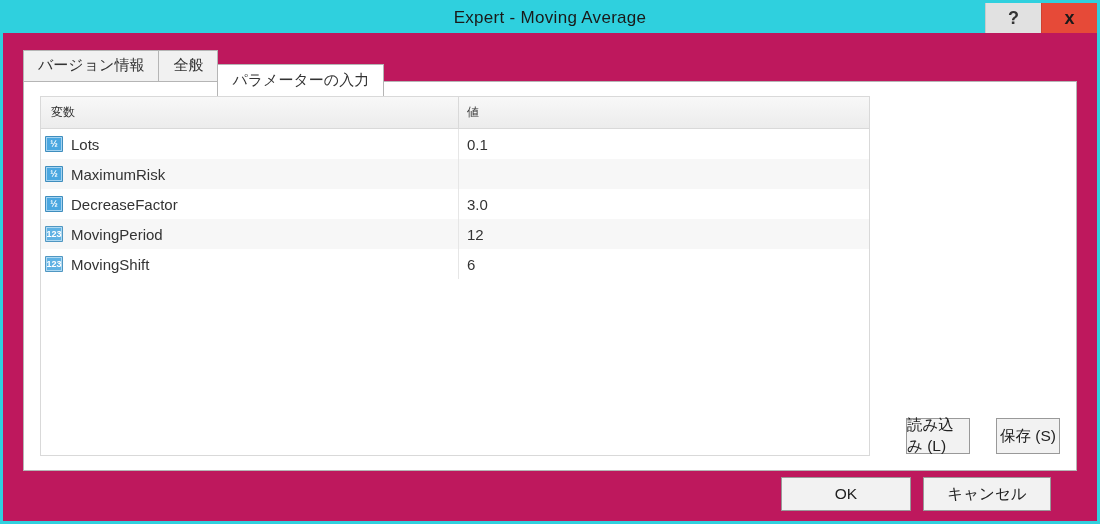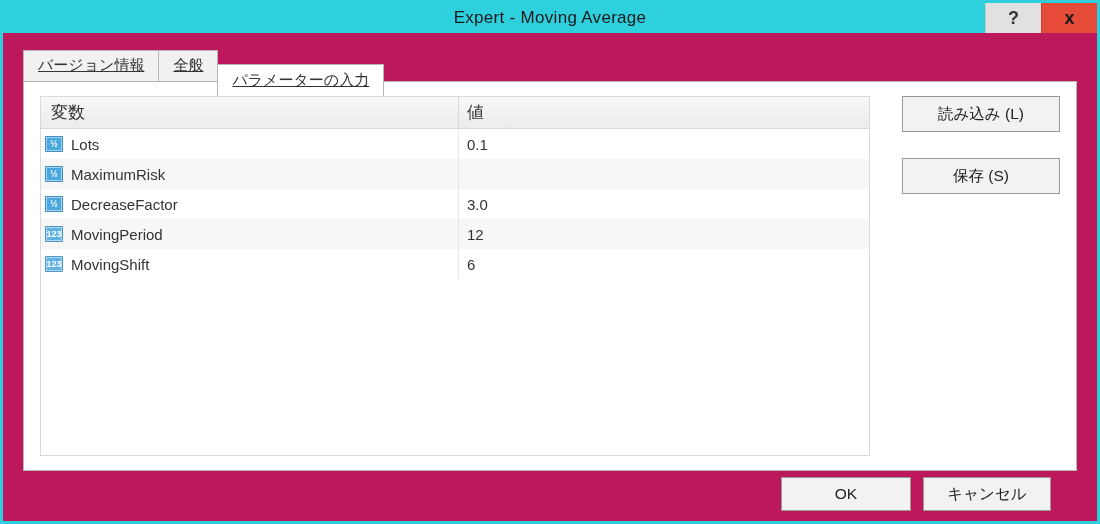--- a/index.html
+++ b/index.html
@@ -70,21 +70,20 @@
   .tab {
     border: 1px solid #b5b5b5;
     border-bottom: none;
     background: #f1f1f1;
     padding: 5px 14px 6px 14px;
     font-size: 15px;
     margin-right: -1px;
     color: #333;
     cursor: default;
     user-select: none;
-    text-decoration: underline;
   }
   .tab.active {
     background: #fff;
     position: relative;
     top: 15px;
     padding-top: 6px;
     padding-bottom: 6px;
     z-index: 3;
   }
   .tab-panel {
@@ -105,21 +104,21 @@
     height: 360px;
     width: 830px;
     overflow: hidden;
   }
   .table-head {
     display: flex;
     background: linear-gradient(#f8f8f8, #ececec);
     border-bottom: 1px solid #d9d9d9;
     height: 32px;
     align-items: center;
-    font-size: 17px;
+    font-size: 12px;
     color: #333;
   }
   .col-var { width: 418px; border-right: 1px solid #d9d9d9; padding-left: 10px; height:100%; display:flex; align-items:center;}
   .col-val { flex:1; padding-left: 8px; height:100%; display:flex; align-items:center;}
   .table-row {
     display: flex;
     height: 30px;
     align-items: center;
   }
   .table-row:nth-child(even) { background: #f7f7f7; }
@@ -152,23 +151,23 @@
   }
   .type-icon.double {
     background: #4aa7e0;
   }
   .type-icon.int {
     background: #5fb2e4;
   }
   .side-buttons {
     width: 170px;
     display: flex;
-    flex-direction: column;
+    flex-direction: row;
     align-items: flex-end;
-    justify-content: flex-start;
+    justify-content: center;
     padding: 0 0 2px 16px;
     gap: 26px;
   }
   .btn {
     width: 158px;
     height: 36px;
     border: 1px solid #999;
     background: #f2f2f2;
     font-size: 15.5px;
     display: flex;

